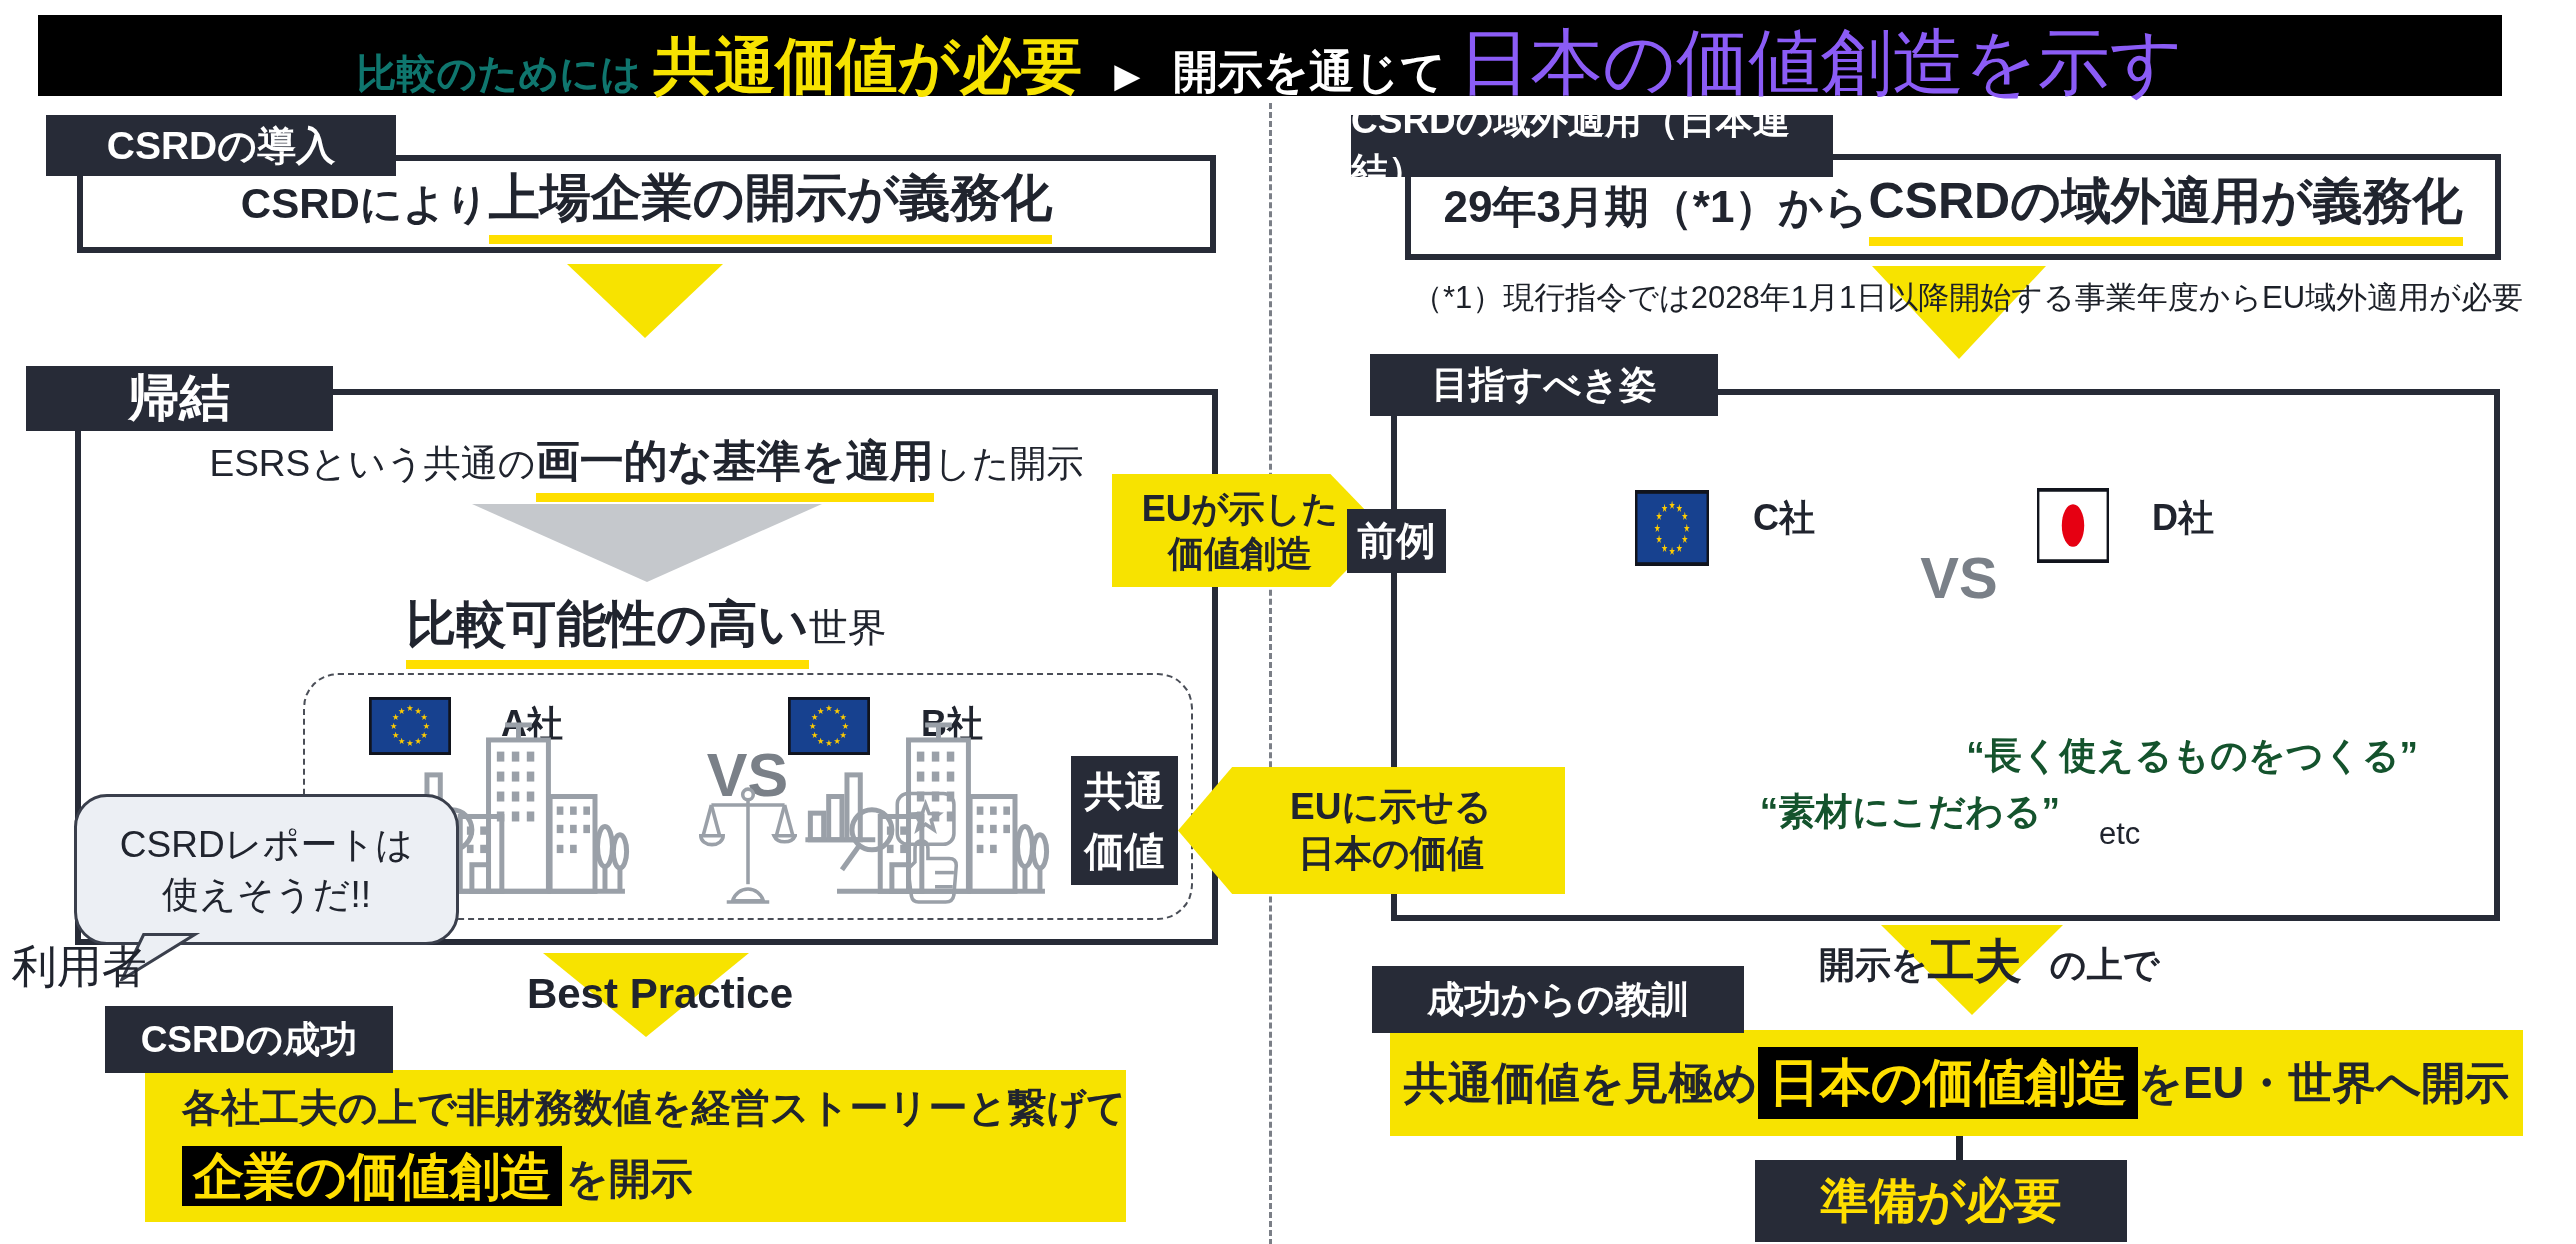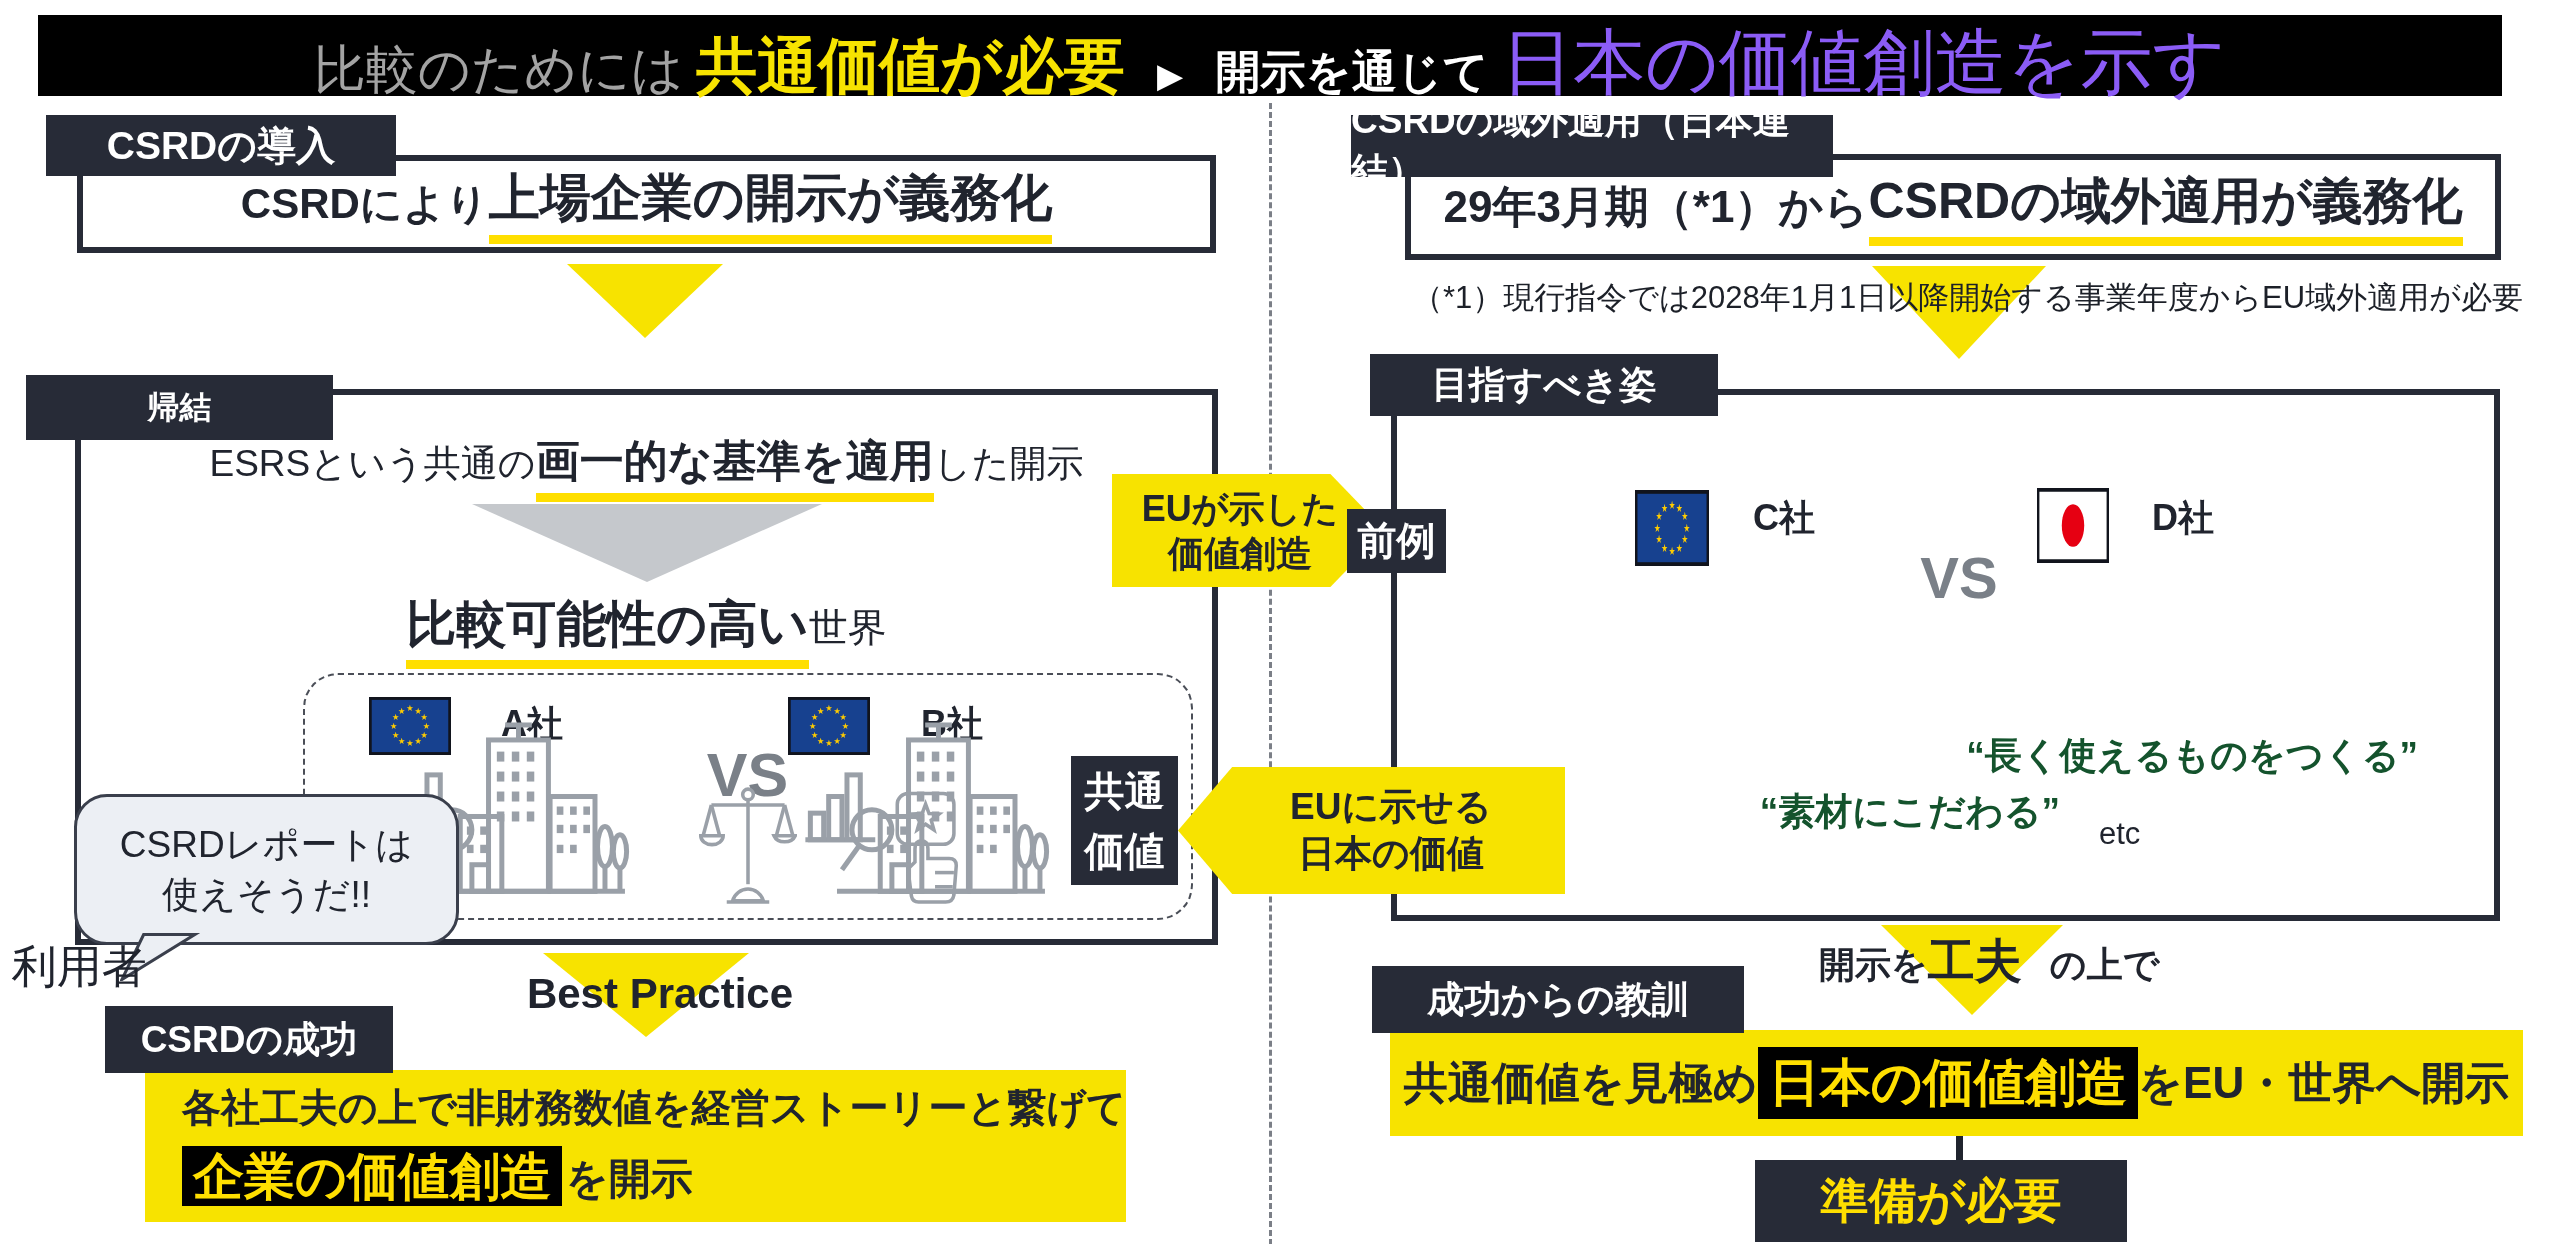--- a/index.html
+++ b/index.html
@@ -108,42 +108,42 @@
         <rect x="28" y="6" width="96" height="86" rx="18"></rect>
         <polygon points="76,24 81.9,39.9 98.8,40.6 85.5,51.1 90.1,67.4 76,58 61.9,67.4 66.5,51.1 53.2,40.6 70.1,39.9"></polygon>
         <path d="M58,122 L58,100 Q58,86 69,86 Q80,86 80,100 L80,116 L116,116 Q128,116 128,128 L124,178 Q122,190 110,190 L64,190 Q54,190 52,180 L46,134 Z"></path>
         <line x1="92" y1="140" x2="124" y2="140"></line>
         <line x1="92" y1="164" x2="122" y2="164"></line>
       </g>
     </defs>
   </svg>
 
   <div class="abs centerline" style="left:38px;top:14.8px;width:2464px;height:81px;background:#000;gap:12.4px;">
-    <span style="color:#a3a3a3;font-size:52px;font-weight:normal;">比較のためには</span>
+    <span style="color:#0f766e;font-size:40px;font-weight:bold;">比較のためには</span>
     <span style="color:#f7e300;font-size:61px;font-weight:bold;">共通価値が必要</span>
     <span style="color:#fff;font-size:34px;margin:0 20px;">▶</span>
     <span style="color:#fff;font-size:45px;font-weight:bold;">開示を通じて</span>
     <span style="color:#8b5cf6;font-size:72px;font-weight:normal;">日本の価値創造を示す</span>
   </div>
 
   <div class="abs" style="left:1269px;top:103px;height:1142px;width:0;border-left:3.9px dashed #7b7f87;z-index:1;"></div>
 
   <div class="abs lbl" style="left:46px;top:115px;width:350px;height:61px;font-size:39px;">
     <span>CSRDの導入</span>
   </div>
 
   <div class="abs box centerline" style="left:77px;top:155px;width:1139px;height:98px;align-items:center;">
     <span style="font-size:42px;font-weight:bold;">CSRDにより</span>
     <span class="u-yellow" style="font-size:51px;font-weight:bold;">上場企業の開示が義務化</span>
   </div>
 
   <div class="abs tri" style="left:567px;top:264px;border-left-width:78px;border-right-width:78px;
               border-top:74px solid #f7e300;"></div>
 
-  <div class="abs lbl" style="left:26px;top:375px;width:307px;height:65px;font-size:32px;">
+  <div class="abs lbl" style="left:26px;top:366px;width:307px;height:65px;font-size:51px;">
     <span>帰結</span>
   </div>
 
   <div class="abs box" style="left:75px;top:389px;width:1143px;height:556px;">
     <div class="abs centerline" style="left:0;top:37px;width:100%;">
       <span style="font-size:37px;">ESRSという共通の</span>
       <span class="u-yellow" style="font-size:44px;font-weight:bold;">画一的な基準を適用</span>
       <span style="font-size:37px;">した開示</span>
     </div>
     <div class="tri" style="position:absolute;left:50%;margin-left:-175px;top:109px;

